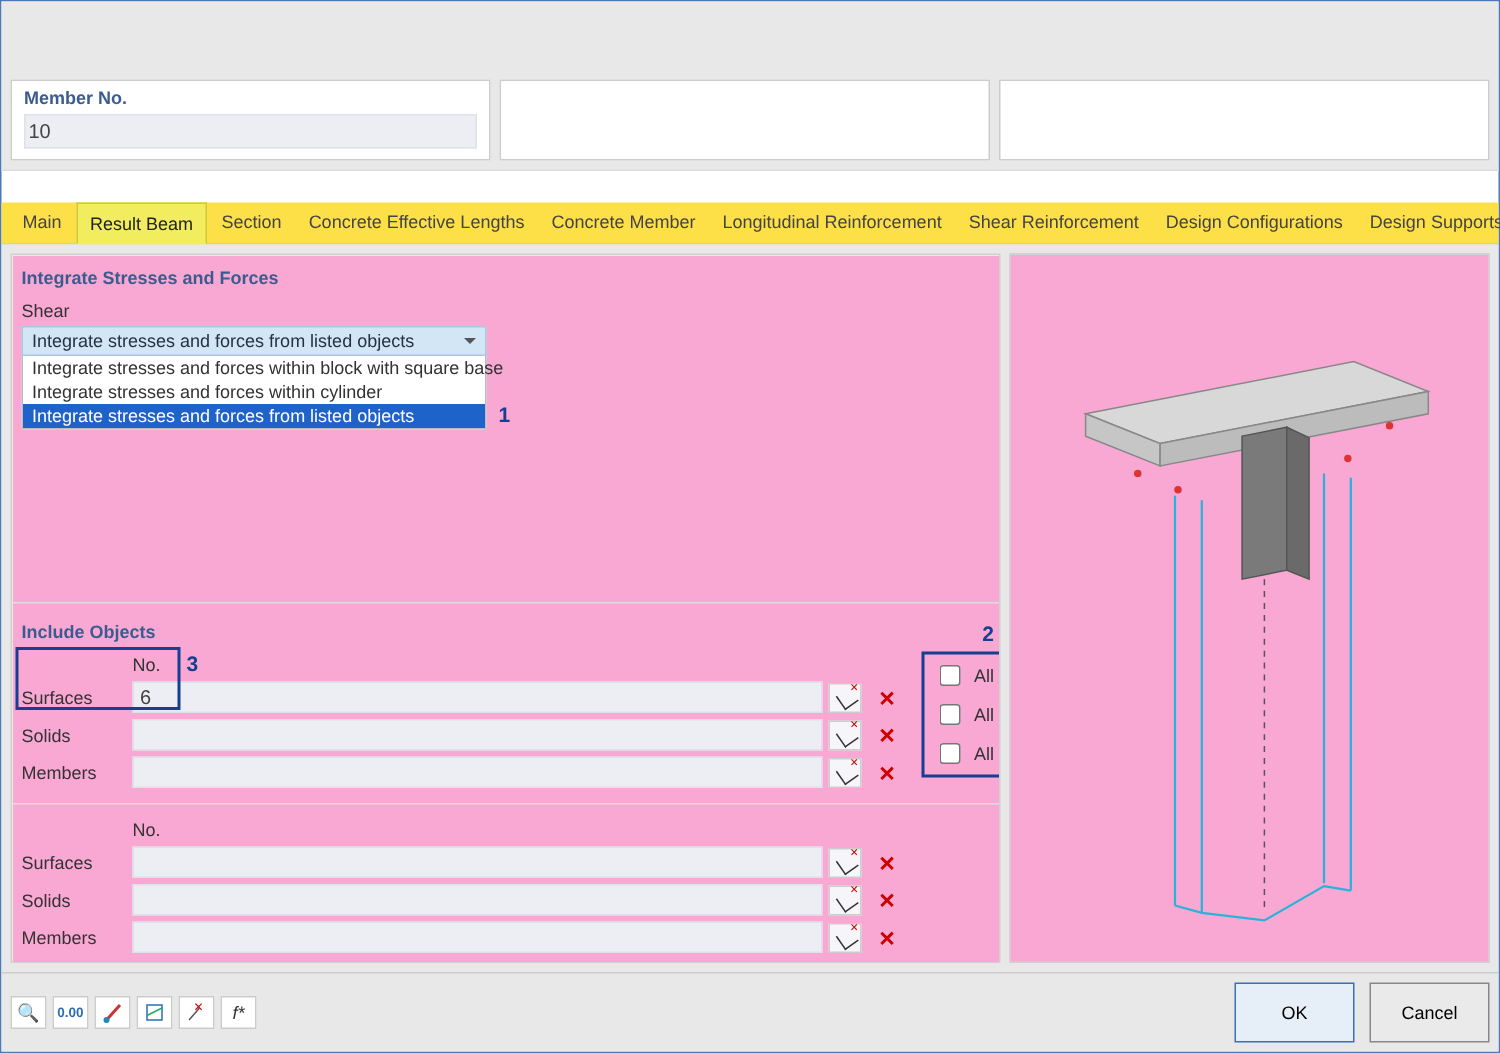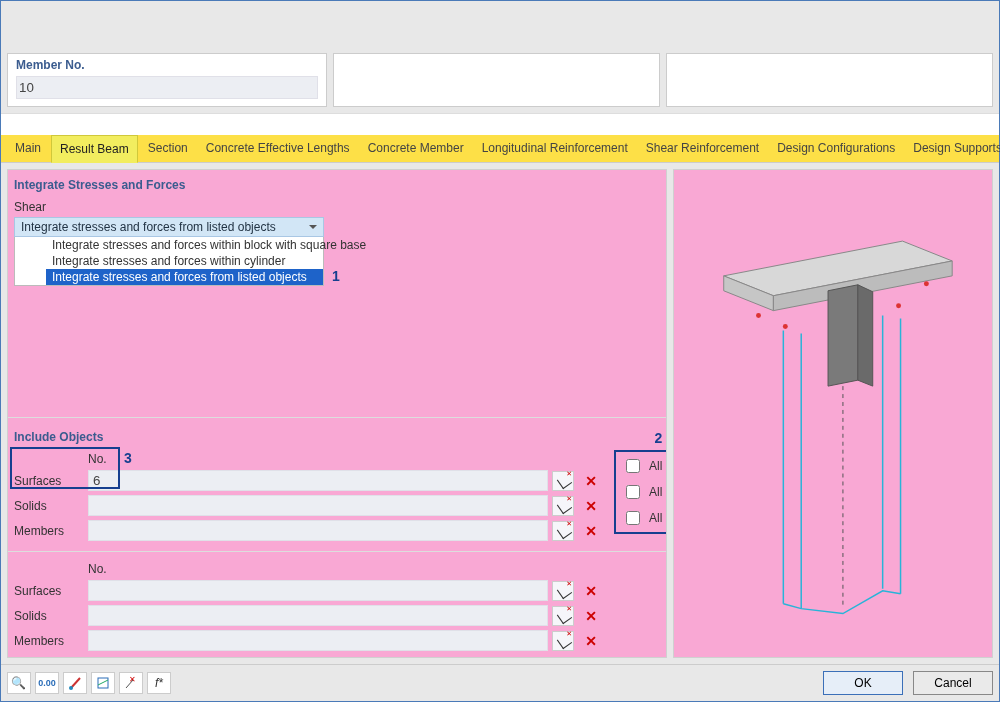--- a/index.html
+++ b/index.html
@@ -131,21 +131,20 @@
     right: 6px; top: 50%;
     margin-top: -2px;
     border: 4px solid transparent;
     border-top-color: #555;
   }
   .dropdown-list {
     border: 1px solid #bbb;
     border-top: none;
     background: #fff;
     width: 310px;
-    padding-left: 31px;
   }
   .dd-item {
     padding: 1px 6px;
     color: #333;
     cursor: pointer;
     white-space: nowrap;
   }
   .dd-item.sel {
     background: #1e63c9;
     color: #fff;
@@ -240,21 +239,21 @@
   .tool-icon {
     width: 24px; height: 22px;
     border: 1px solid #ccc;
     background: #fff;
     display:flex; align-items:center; justify-content:center;
     cursor: pointer;
     font-size: 12px;
   }
   .btn {
     min-width: 80px;
-    height: 24px;
+    height: 40px;
     border: 1px solid #888;
     background: #eaeaea;
     cursor: pointer;
     font-size: 12px;
   }
   .btn.primary { border-color: #3b6fb8; background: #e6eef8; }
 
   .include-wrap { display:flex; align-items:flex-start; position:relative; }
 
   svg { overflow: visible; }

